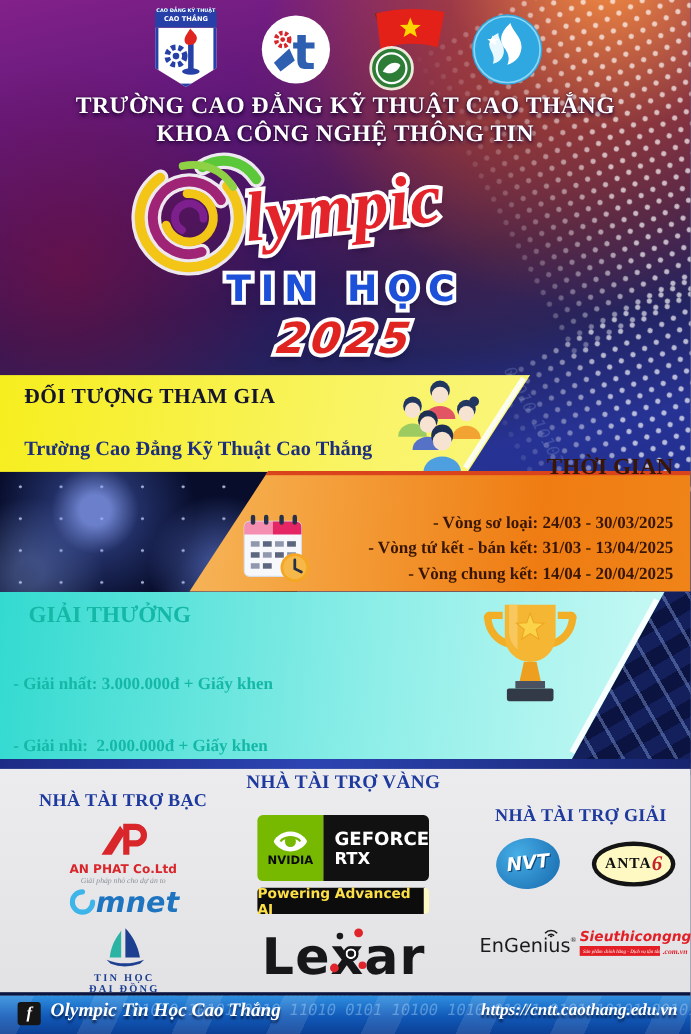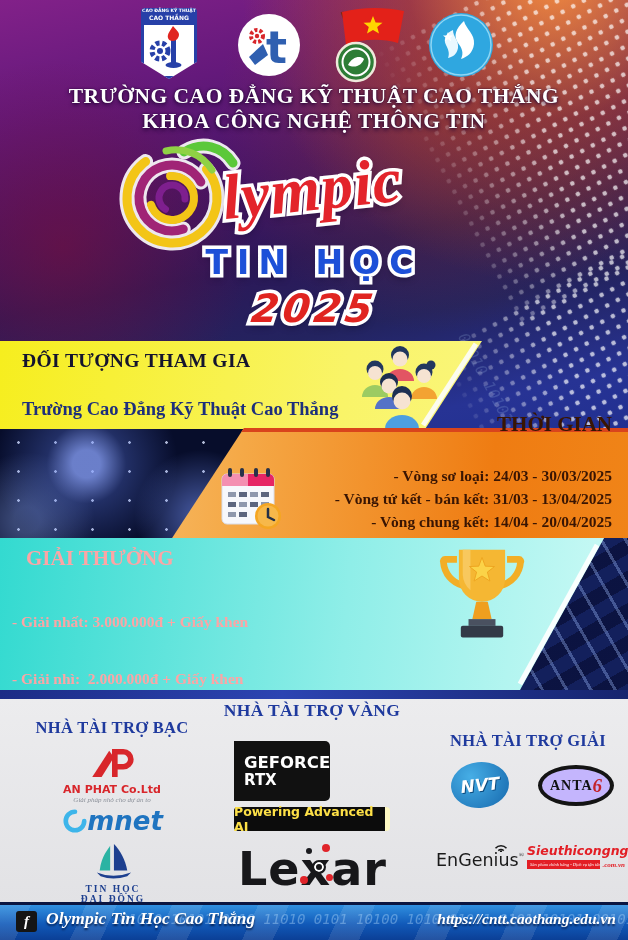--- a/index.html
+++ b/index.html
@@ -57,38 +57,38 @@
                text-shadow:0 4px 7px rgba(0,0,30,.5);}
   .pair .over{position:relative;}
   .script{font-style:italic;font-weight:bold;font-size:64px;color:#e3242b;letter-spacing:1px;}
   .tinhoc{font-family:"DejaVu Sans","Liberation Sans",sans-serif;font-weight:800;font-size:33px;
           color:#1d50d8;letter-spacing:9px;}
   .year{font-style:italic;font-weight:800;font-size:39px;color:#e02420;letter-spacing:4px;
         font-family:"DejaVu Sans","Liberation Sans",sans-serif;transform:skewX(-8deg);display:inline-block;}
   .ytitle{font-size:19.5px;font-weight:bold;color:#14142e;letter-spacing:.4px;}
   .yline{font-size:18.5px;font-weight:bold;color:#1d2f7c;}
   .otext{color:#391503;font-weight:bold;text-align:right;}
-  .ctext{color:#fca5a5;font-weight:bold;white-space:pre;}
+  .ctext{color:#14b8a6;font-weight:bold;white-space:pre;}
   .sp-head{font-size:16.5px;font-weight:bold;color:#1f3a9e;text-align:center;letter-spacing:.3px;}
   .fb-badge{width:21px;height:21px;background:#151515;border-radius:3px;color:#fff;text-align:center;
             line-height:21px;font-size:15px;font-weight:bold;font-style:italic;}
   .foot-text{color:#fff;font-weight:bold;font-style:italic;text-shadow:0 2px 2px rgba(0,10,40,.7);}
   
   .nv-green{background:#76b900;border-radius:5px 0 0 5px;display:flex;flex-direction:column;
             align-items:center;justify-content:center;}
   .nv-black{background:#111;border-radius:0 5px 5px 0;color:#fff;display:flex;flex-direction:column;
             justify-content:center;padding-left:10px;box-sizing:border-box;}
   .nv-bar{background:#0c0c0c;border-radius:4px;border-right:5px solid #fef9c3;color:#fde047;
           display:flex;align-items:center;justify-content:center;box-sizing:border-box;}
   .lexar{font-family:"DejaVu Sans","Liberation Sans",sans-serif;font-weight:800;font-size:46px;
          color:#17171a;letter-spacing:1px;}
   .dot{position:absolute;border-radius:50%;}
   .nvt{background:radial-gradient(circle at 35% 30%,#46aee6,#1668ad);border-radius:50%;
        display:flex;align-items:center;justify-content:center;transform:rotate(-6deg);}
-  .anta{background:#c4b5fd;border:4px solid #141414;border-radius:50%;display:flex;align-items:center;
+  .anta{background:#fef9c3;border:4px solid #141414;border-radius:50%;display:flex;align-items:center;
         justify-content:center;box-sizing:border-box;}
 </style>
 </head>
 <body>
 
 <div class="poster">
 
   <div class="abs bg-top"></div>
   <div class="abs dots" style="left:430px;top:-30px;width:270px;height:310px;"></div>
   <div class="abs dots" style="left:465px;top:285px;width:230px;height:190px;"></div>
@@ -282,20 +282,28 @@
     <svg width="42" height="38" viewBox="0 0 42 40">
       <path d="M7 30 C9 14 16 8 18 4 L18 30 z" fill="#2bb3a3"></path>
       <path d="M22 2 C28 8 34 18 36 30 L22 30 z" fill="#1d3f8f"></path>
       <path d="M4 32 Q21 39 40 32 L36 36 Q21 41 8 36 z" fill="#1d3f8f"></path>
     </svg>
     <div style="color:#1d3f8f;font-weight:bold;font-size:9.5px;letter-spacing:2px;">TIN HỌC</div>
     <div style="color:#1d3f8f;font-weight:bold;font-size:9.5px;letter-spacing:2px;">ĐẠI ĐỒNG</div>
   </div>
 
   <div class="abs" style="left:234px;top:741px;display:flex;">
+    <div class="nv-green" style="width:60px;height:60px;">
+      <svg width="34" height="22" viewBox="0 0 34 22">
+        <path d="M17 2 C8 2 2 9 2 11 s6 9 15 9 s15 -7 15 -9 s-6 -9 -15 -9 z" fill="#fff"></path>
+        <circle cx="17" cy="11" r="5" fill="#76b900"></circle>
+        <path d="M8 11 c3 -5 15 -5 18 0" stroke="#76b900" stroke-width="2" fill="none"></path>
+      </svg>
+      <div style="font-family:'DejaVu Sans',sans-serif;font-weight:800;font-size:10.5px;color:#0b0b0b;">NVIDIA</div>
+    </div>
     <div class="nv-black" style="width:96px;height:60px;font-family:'DejaVu Sans',sans-serif;">
       <div style="font-weight:700;font-size:16.5px;line-height:19px;">GEFORCE</div>
       <div style="font-weight:800;font-size:15px;line-height:17px;">RTX</div>
     </div>
   </div>
   <div class="abs nv-bar" style="left:234px;top:807px;width:156px;height:24px;">
     <span style="font-family:'DejaVu Sans',sans-serif;font-weight:bold;font-size:12.5px;">Powering Advanced AI</span>
   </div>
   <div class="abs" style="left:238px;top:842px;width:160px;height:60px;">
     <span class="lexar">Lexar</span>

